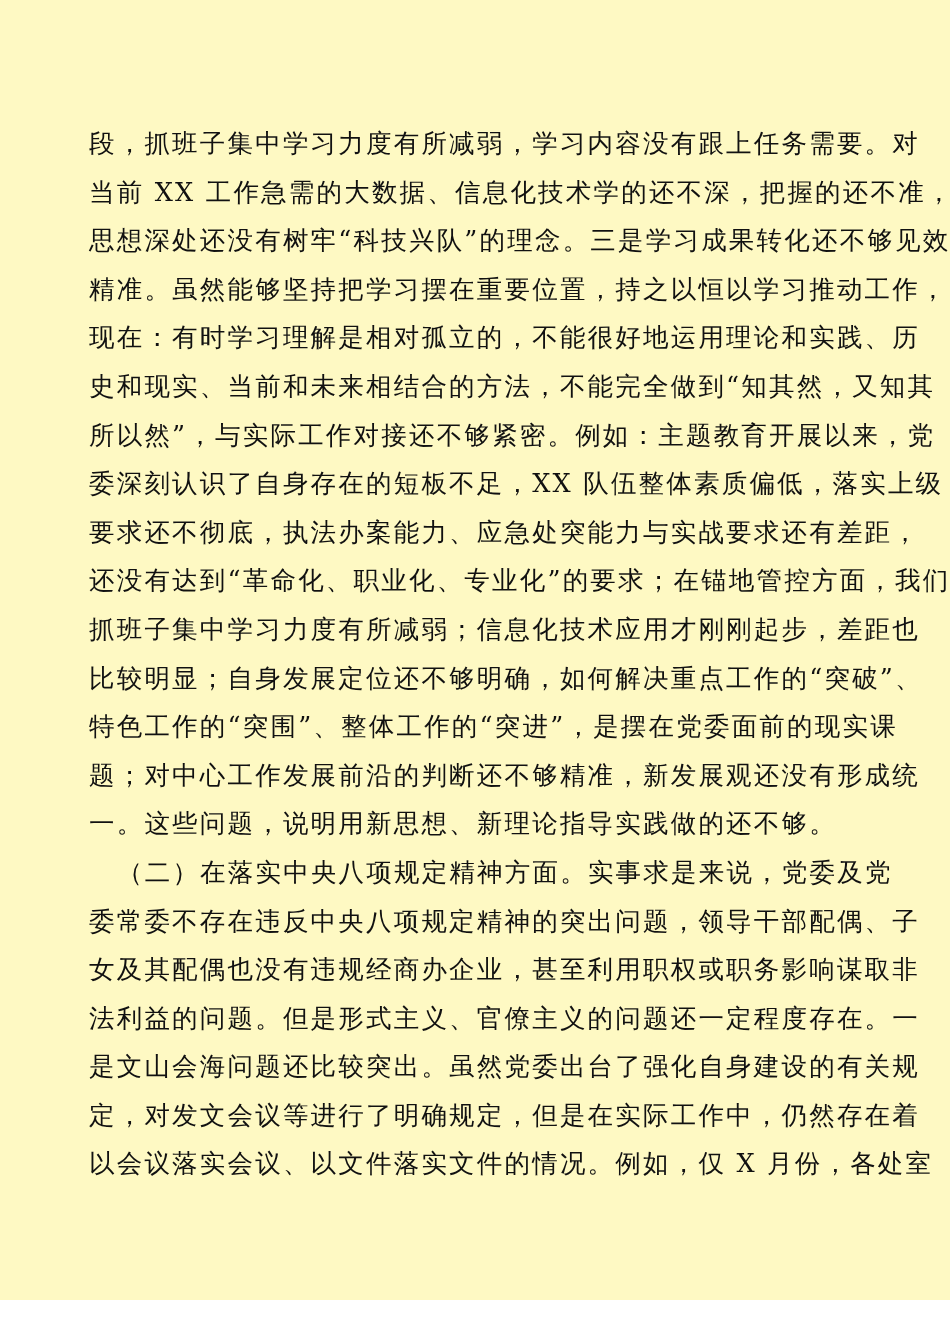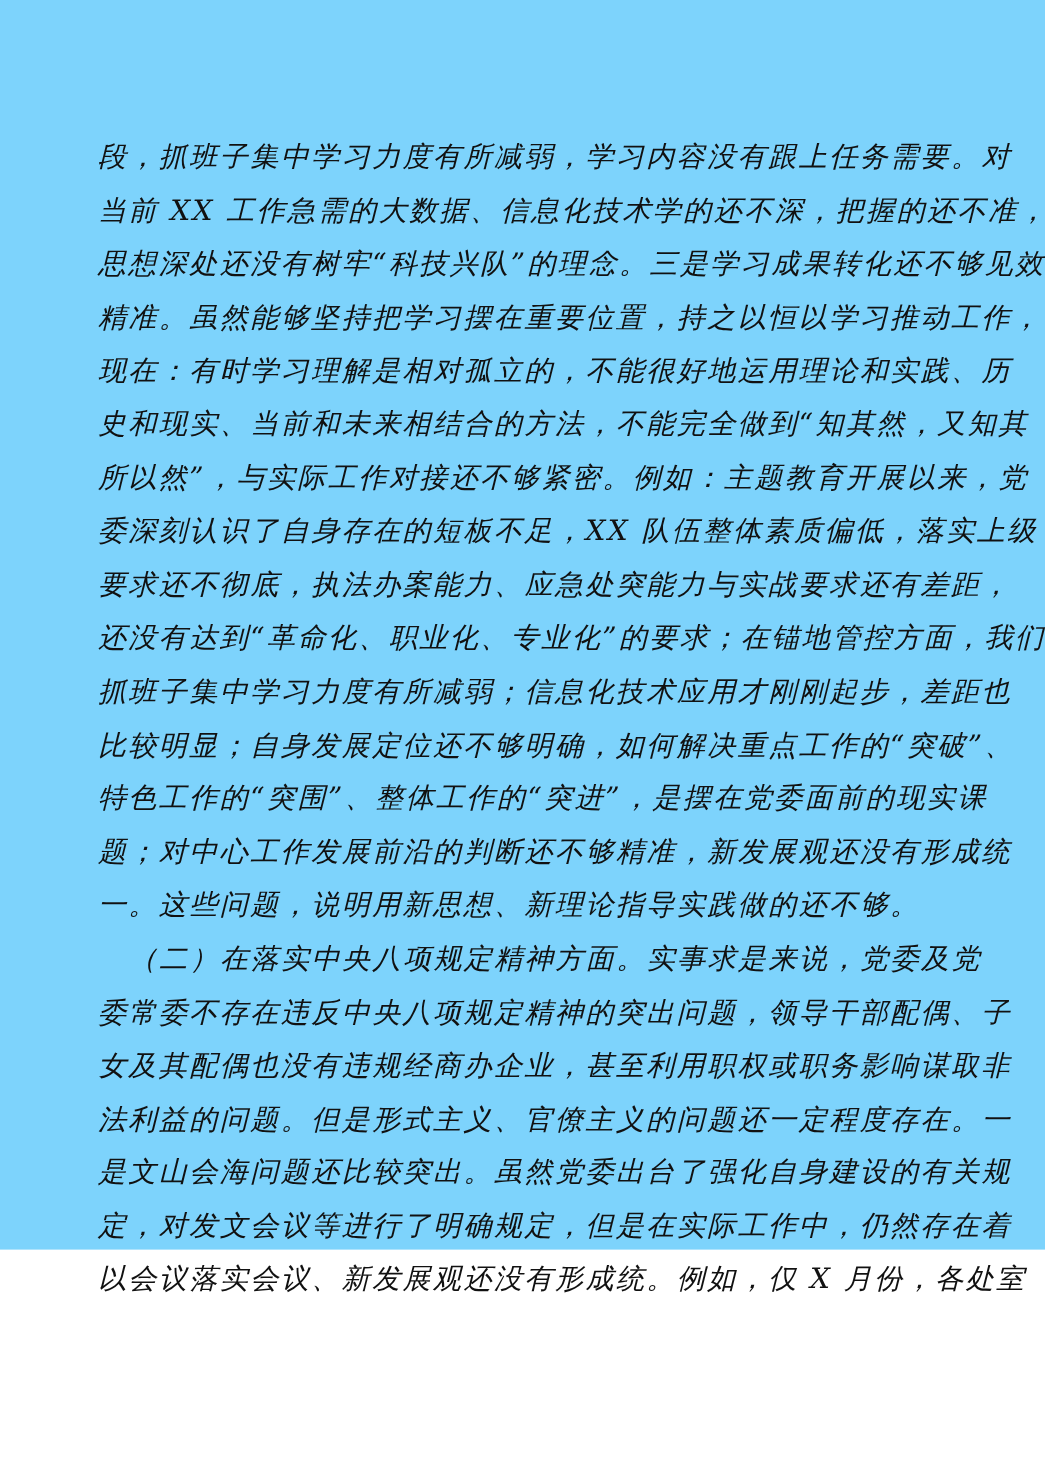--- a/index.html
+++ b/index.html
@@ -13,23 +13,22 @@
       position: relative;
       overflow: hidden;
       font-family: "DejaVu Serif", "Liberation Serif", serif;
       color: #111111;
     }
     .page {
       position: absolute;
       left: 0;
       top: 0;
       width: 950px;
-      height: 1136px;
-      background: #7dd3fc;
-      font-style: italic;
+      height: 1300px;
+      background: #fef9c3;
     }
     .body-text {
       position: absolute;
       left: 89px;
       top: 123px;
       width: 800px;
     }
     .line {
       display: block;
       height: 48.6px;
@@ -61,15 +60,15 @@
     <span class="line">比较明显；自身发展定位还不够明确，如何解决重点工作的“突破”、</span>
     <span class="line">特色工作的“突围”、整体工作的“突进”，是摆在党委面前的现实课</span>
     <span class="line">题；对中心工作发展前沿的判断还不够精准，新发展观还没有形成统</span>
     <span class="line">一。这些问题，说明用新思想、新理论指导实践做的还不够。</span>
     <span class="line indent">（二）在落实中央八项规定精神方面。实事求是来说，党委及党</span>
     <span class="line">委常委不存在违反中央八项规定精神的突出问题，领导干部配偶、子</span>
     <span class="line">女及其配偶也没有违规经商办企业，甚至利用职权或职务影响谋取非</span>
     <span class="line">法利益的问题。但是形式主义、官僚主义的问题还一定程度存在。一</span>
     <span class="line">是文山会海问题还比较突出。虽然党委出台了强化自身建设的有关规</span>
     <span class="line">定，对发文会议等进行了明确规定，但是在实际工作中，仍然存在着</span>
-    <span class="line">以会议落实会议、新发展观还没有形成统。例如，仅 X 月份，各处室</span>
+    <span class="line">以会议落实会议、以文件落实文件的情况。例如，仅 X 月份，各处室</span>
   </div>
 </div>
 
 </body></html>

